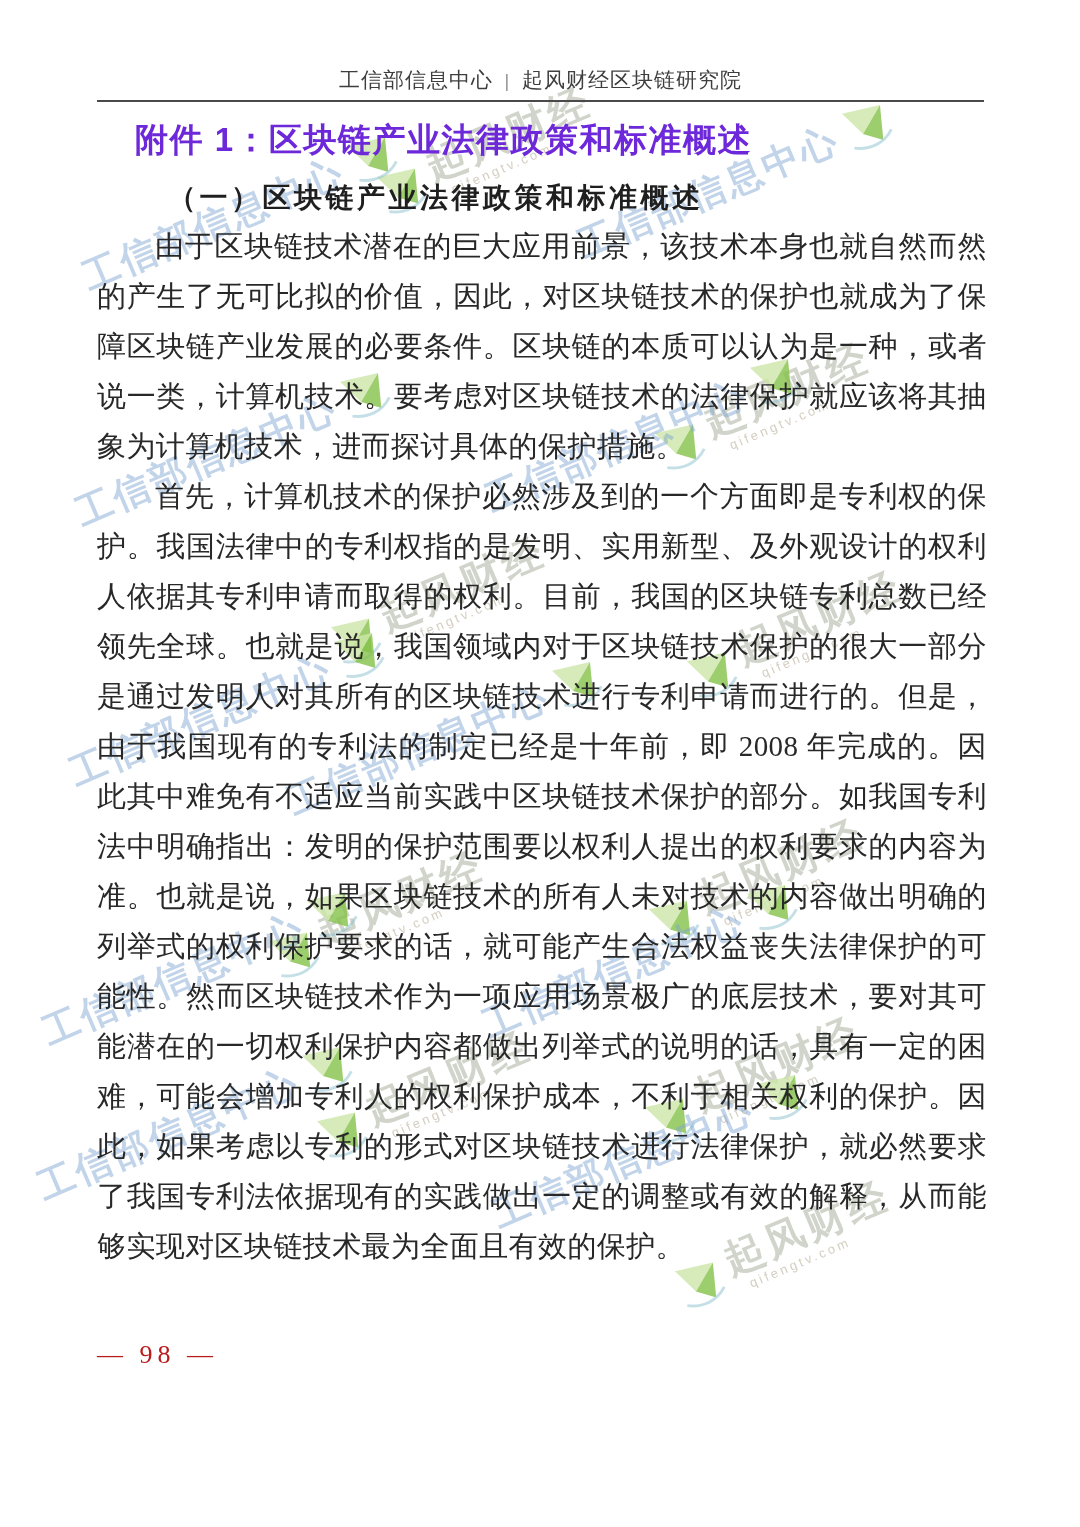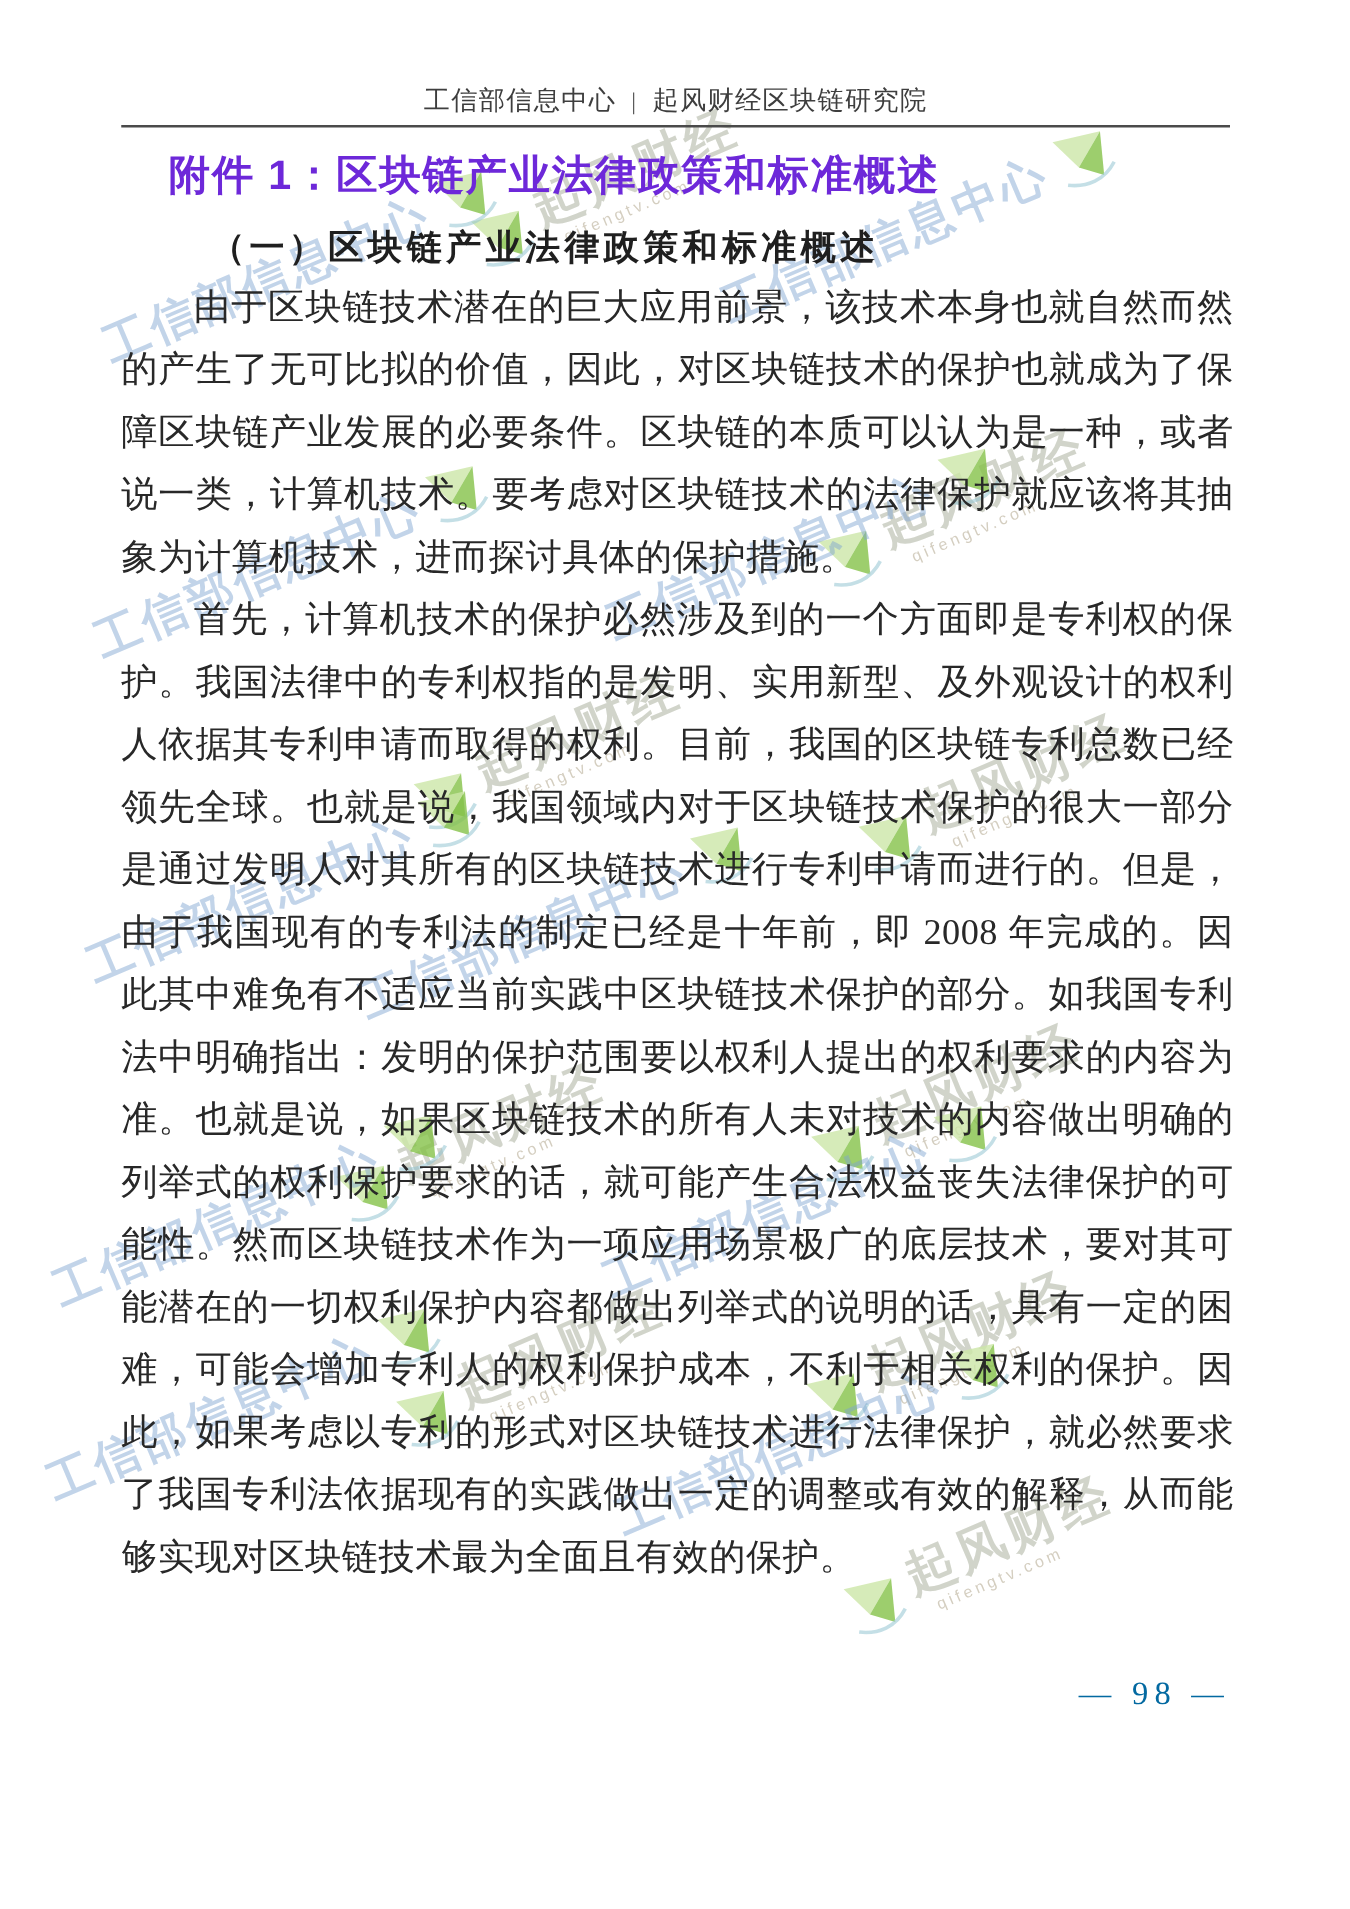--- a/index.html
+++ b/index.html
@@ -53,21 +53,21 @@
     font-weight:bold; font-size:28px; color:#1f1f1f; letter-spacing:3.5px;
   }
   .body-text {
     position:absolute; top:221px; left:97px; width:890px;
     font-size:29px; line-height:50px; letter-spacing:0.4px;
     text-align:justify; text-justify:inter-ideograph; color:#282828;
   }
   .body-text p { margin:0; text-indent:2em; }
   .page-num {
     position:absolute; top:1340px; left:97px; width:887px;
-    text-align:right; font-size:26px; color:#0369a1; letter-spacing:5px;
+    text-align:left; font-size:26px; color:#b91c1c; letter-spacing:5px;
   }
 </style>
 </head>
 <body>
 
 <div class="page">
 
   <div class="wm-layer">
     <div class="wm wm-q" style="left: 390px; top: 168px;">
       <span class="wm-icon">

